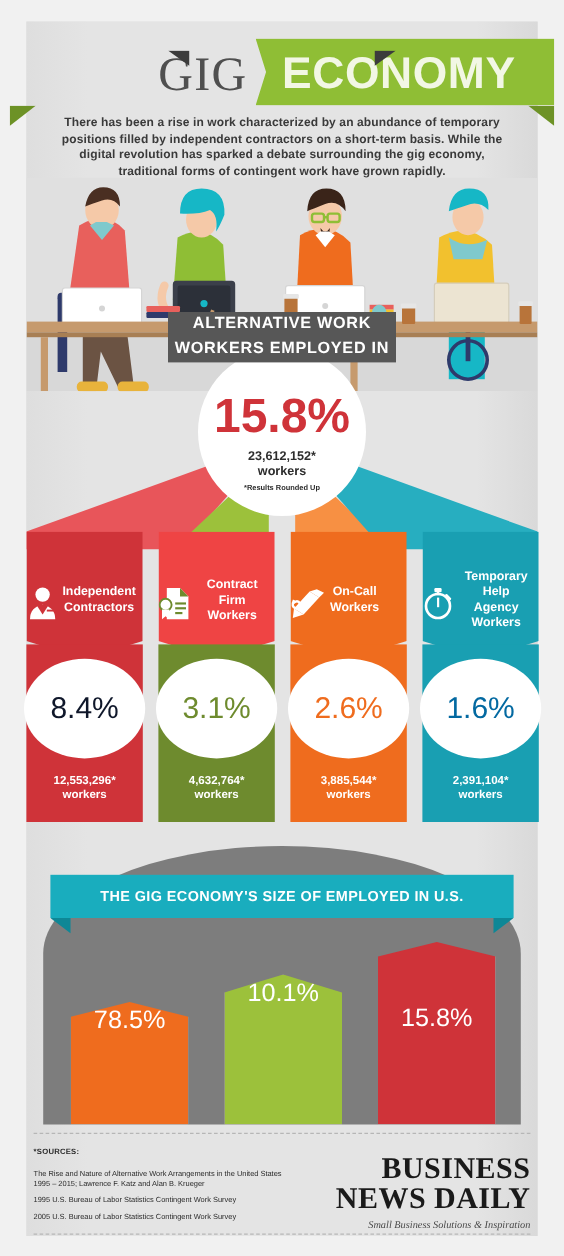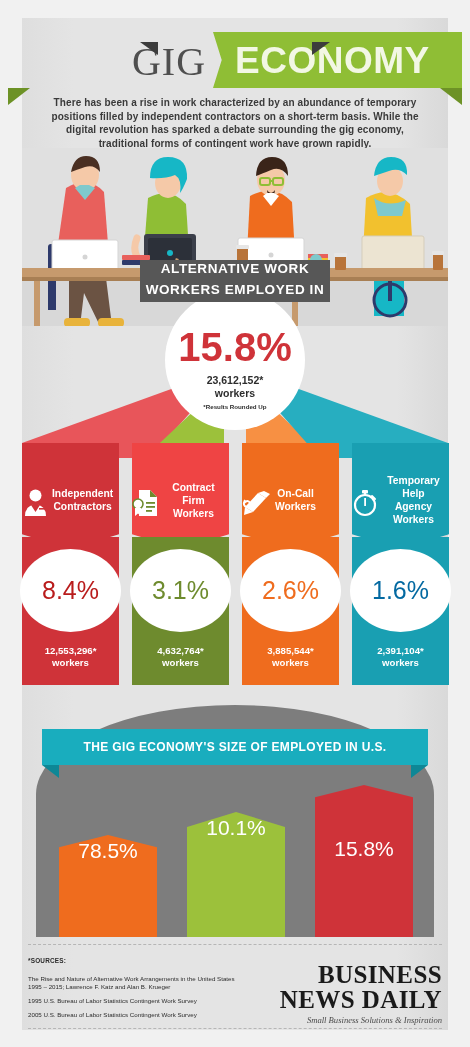--- a/index.html
+++ b/index.html
@@ -281,21 +281,21 @@
             <rect x="17" y="19" width="6" height="1.6" fill="#cf3339"></rect>
           </svg>
       </div>
       <div class="col-label">
         <span>Independent</span><br>
         <span>Contractors</span>
       </div>
     </div>
     <div class="col-body" style="background:#cf3339">
       <div class="col-circle">
-        <span class="col-pct" style="color:#b91c1c">8.4%</span>
+        <span class="col-pct" style="color:#0f172a">8.4%</span>
       </div>
       <div class="col-workers">
         <span>12,553,296*</span><br>
         <span>workers</span>
       </div>
     </div>
   </div>
 
   <div class="col" style="left:132px;">
     <div class="col-head" style="background:#ef4444">

